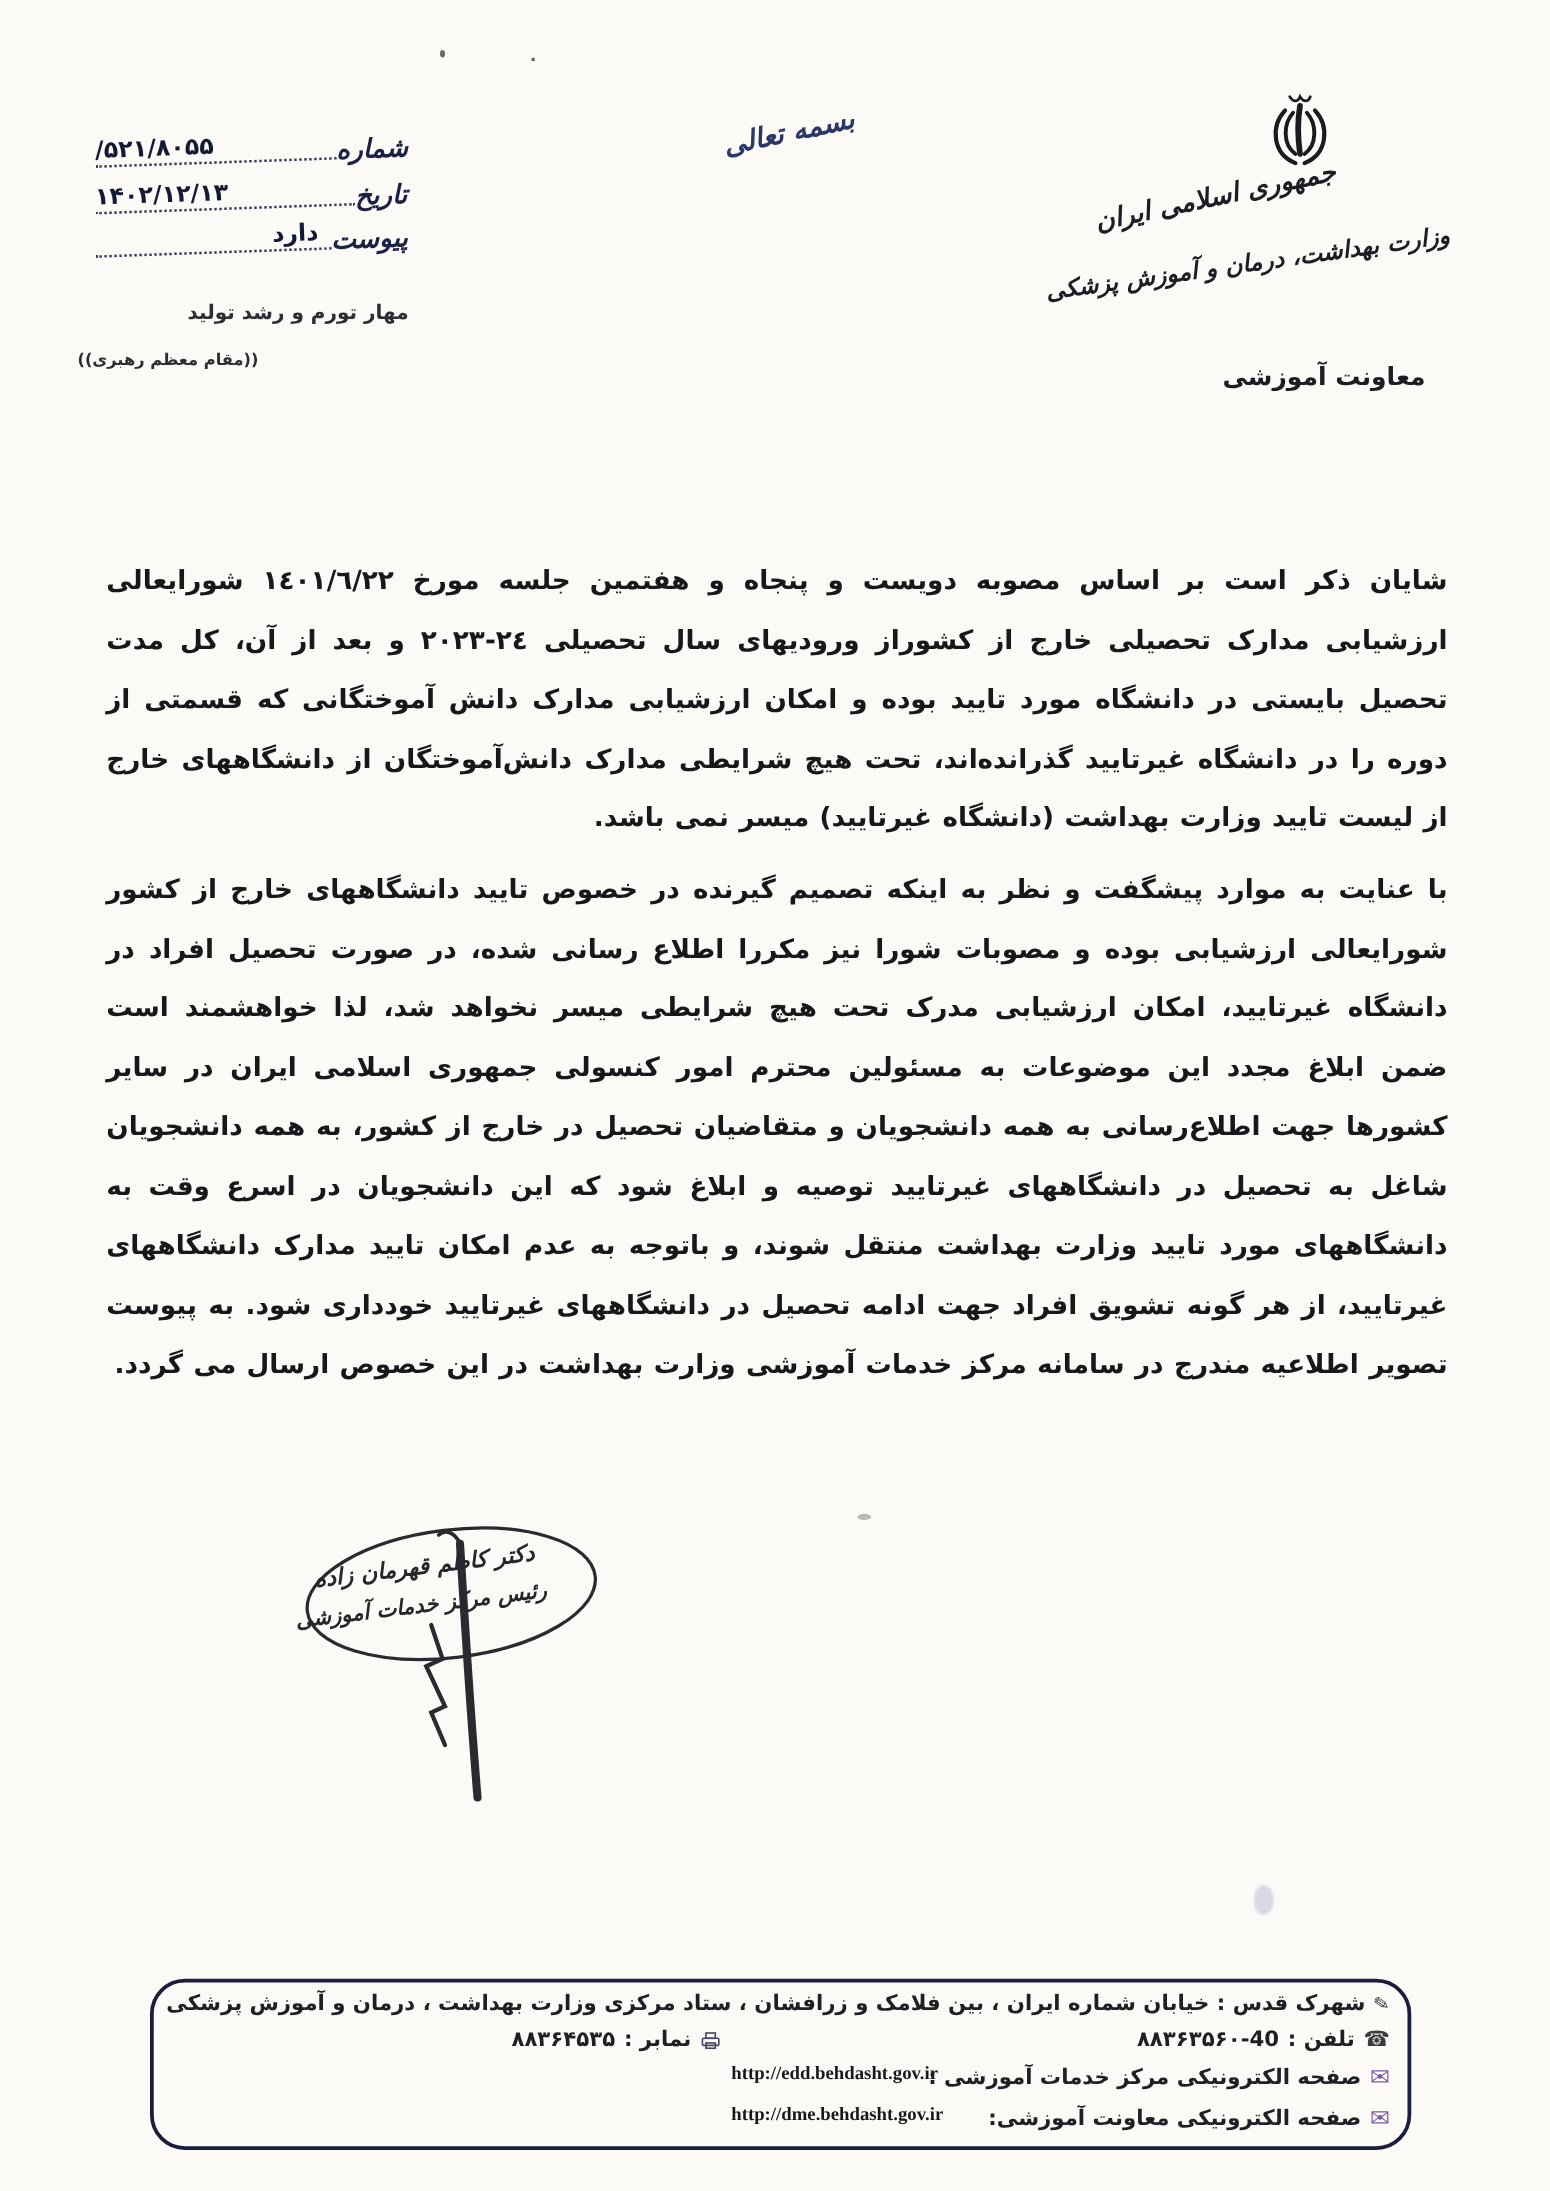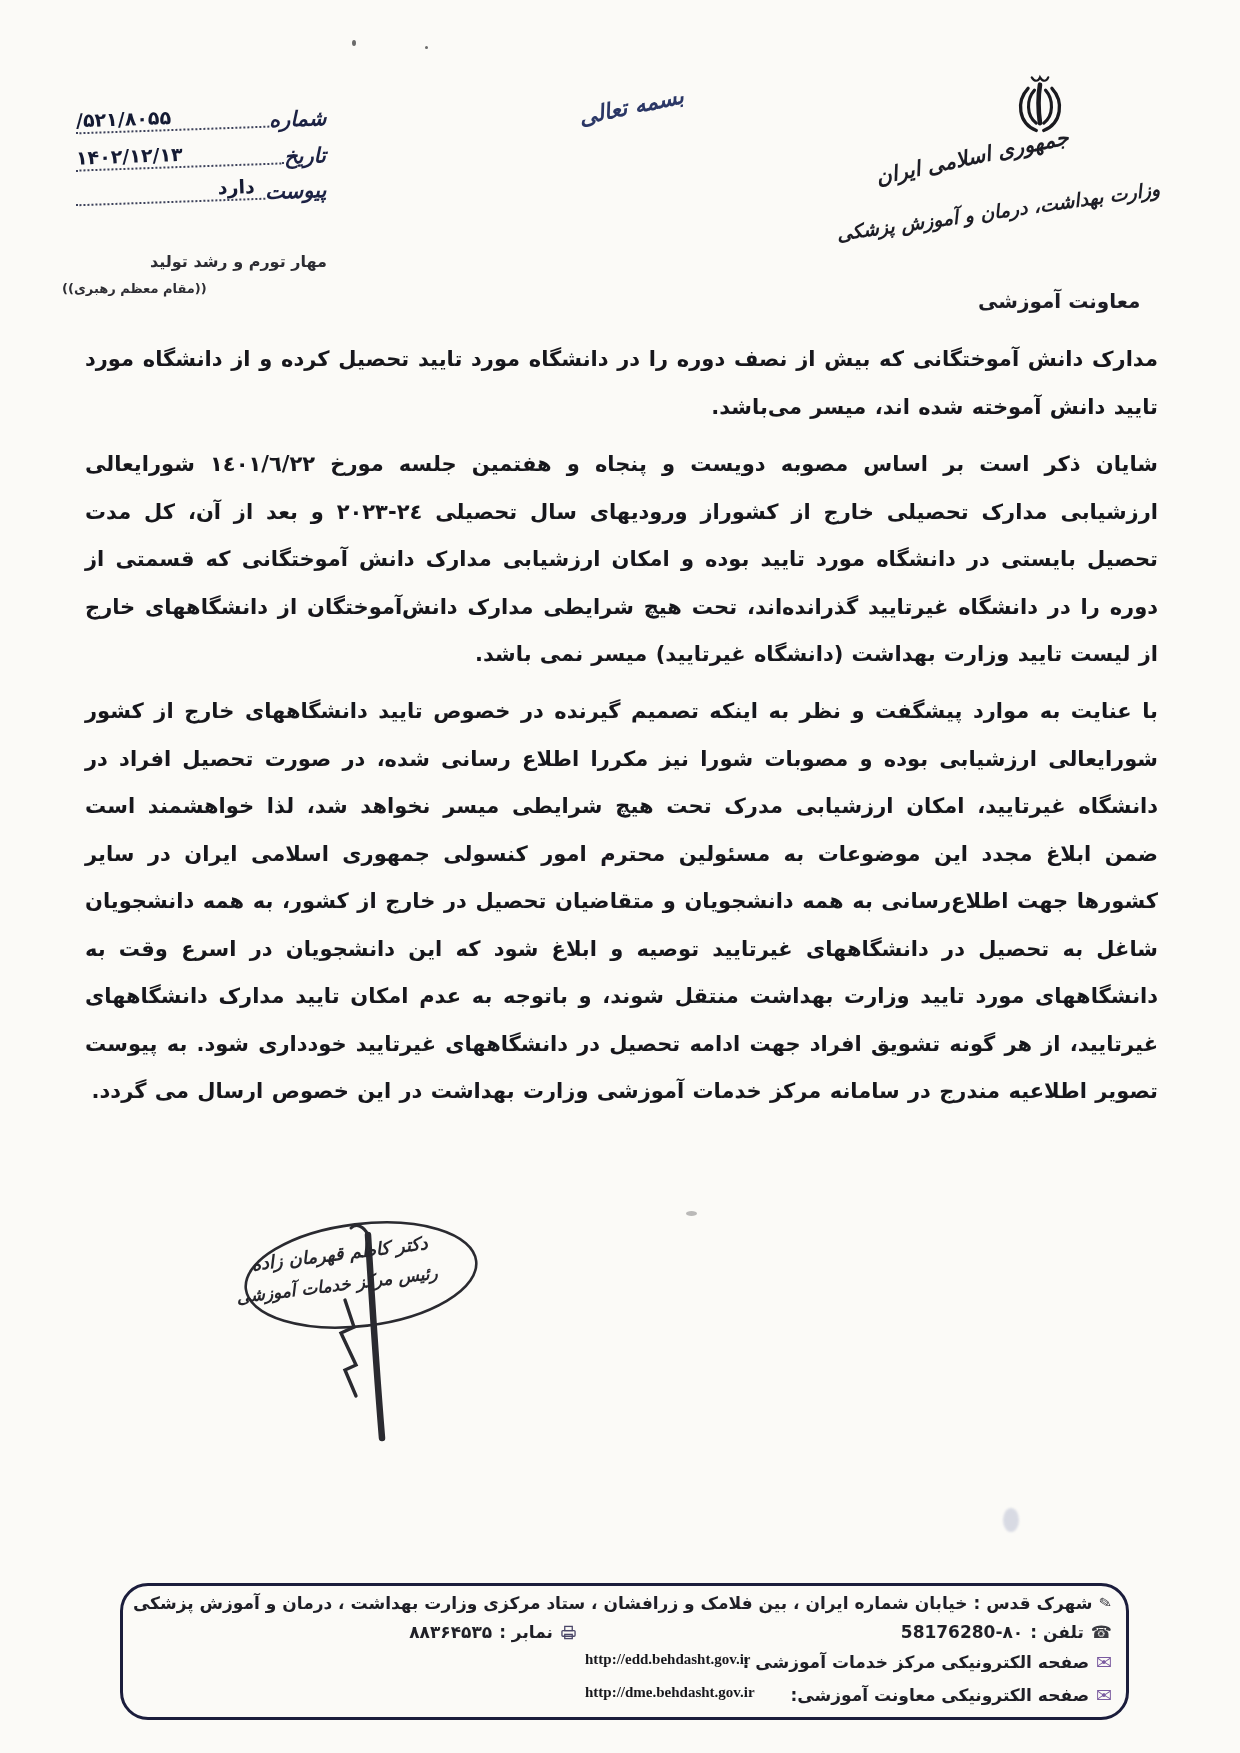--- a/index.html
+++ b/index.html
@@ -70,40 +70,39 @@
     <div class="ref-row" style="margin-bottom:10px;">
       <span class="ref-label">تاریخ</span>
       <span class="ref-value"><span class="ltr">۱۴۰۲/۱۲/۱۳</span></span>
     </div>
     <div class="ref-row">
       <span class="ref-label">پیوست</span>
       <span class="ref-value" style="text-align:right; padding-right:10px;">دارد</span>
     </div>
   </div>
 
-  <div class="abs slogan1" style="left:150px; top:252px;">مهار تورم و رشد تولید</div>
+  <div class="abs slogan1" style="left:150px; top:240px;">مهار تورم و رشد تولید</div>
   <div class="abs slogan2" style="left:62px; top:281px;">((مقام معظم رهبری))</div>
 
   <div class="abs bismillah" style="left:578px; top:94px;">بسمه تعالی</div>
 
   <svg class="abs" style="left:1012px; top:70px;" width="56" height="66" viewBox="0 0 60 72">
     <g fill="none" stroke="#1a1a1f" stroke-linecap="round">
       <path d="M21,8 c3,5 7,5 9,0 c3,5 7,5 9,0" stroke-width="2.4"></path>
       <path d="M30,16 C28,28 28,44 30,58" stroke-width="5"></path>
       <path d="M24,22 C15,32 15,50 26,58" stroke-width="3.4"></path>
       <path d="M36,22 C45,32 45,50 34,58" stroke-width="3.4"></path>
       <path d="M17,20 C4,34 6,58 26,66" stroke-width="3.6"></path>
       <path d="M43,20 C56,34 54,58 34,66" stroke-width="3.6"></path>
     </g>
   </svg>
   <div class="abs callig" style="left:905px; top:142px; width:165px; font-size:21px; transform:rotate(-12deg);">جمهوری اسلامی ایران</div>
   <div class="abs callig" style="left:893px; top:196px; width:268px; font-size:19px; transform:rotate(-8deg);">وزارت بهداشت، درمان و آموزش پزشکی</div>
   <div class="abs deputy" style="left:978px; top:266px;">معاونت آموزشی</div>
 
-  <div class="abs para" style="top:336px;">مدارک دانش آموختگانی که بیش از نصف دوره را در دانشگاه مورد تایید تحصیل کرده و از دانشگاه مورد تایید دانش آموخته شده اند، میسر می‌باشد.</div>
   <div class="abs para" style="top:441px;">شایان ذکر است بر اساس مصوبه دویست و پنجاه و هفتمین جلسه مورخ ⁦١٤٠١/٦/٢٢⁩ شورایعالی ارزشیابی مدارک تحصیلی خارج از کشوراز ورودیهای سال تحصیلی ⁦٢٤-٢٠٢٣⁩ و بعد از آن، کل مدت تحصیل بایستی در دانشگاه مورد تایید بوده و امکان ارزشیابی مدارک دانش آموختگانی که قسمتی از دوره را در دانشگاه غیرتایید گذرانده‌اند، تحت هیچ شرایطی مدارک دانش‌آموختگان از دانشگاههای خارج از لیست تایید وزارت بهداشت (دانشگاه غیرتایید) میسر نمی باشد.</div>
   <div class="abs para" style="top:688px;">با عنایت به موارد پیشگفت و نظر به اینکه تصمیم گیرنده در خصوص تایید دانشگاههای خارج از کشور شورایعالی ارزشیابی بوده و مصوبات شورا نیز مکررا اطلاع رسانی شده، در صورت تحصیل افراد در دانشگاه غیرتایید، امکان ارزشیابی مدرک تحت هیچ شرایطی میسر نخواهد شد، لذا خواهشمند است ضمن ابلاغ مجدد این موضوعات به مسئولین محترم امور کنسولی جمهوری اسلامی ایران در سایر کشورها جهت اطلاع‌رسانی به همه دانشجویان و متقاضیان تحصیل در خارج از کشور، به همه دانشجویان شاغل به تحصیل در دانشگاههای غیرتایید توصیه و ابلاغ شود که این دانشجویان در اسرع وقت به دانشگاههای مورد تایید وزارت بهداشت منتقل شوند، و باتوجه به عدم امکان تایید مدارک دانشگاههای غیرتایید، از هر گونه تشویق افراد جهت ادامه تحصیل در دانشگاههای غیرتایید خودداری شود. به پیوست تصویر اطلاعیه مندرج در سامانه مرکز خدمات آموزشی وزارت بهداشت در این خصوص ارسال می گردد.</div>
 
   <svg class="abs" style="left:230px; top:1180px;" width="310" height="290" viewBox="0 0 310 290">
     <g fill="none" stroke="#2a2a30" stroke-linecap="round">
       <ellipse cx="131" cy="95" rx="116" ry="51" stroke-width="2.6" transform="rotate(-7 131 95)"></ellipse>
       <path d="M138,55 c-4,-9 -12,-12 -17,-7" stroke-width="3"></path>
       <path d="M138,55 C141,105 146,185 152,258" stroke-width="6.5"></path>
       <path d="M115,120 l9,27 l-13,6 l15,32 l-11,5 l11,26" stroke-width="3.4"></path>
     </g>
@@ -114,21 +113,21 @@
   <div class="abs footer-box"></div>
 
   <div class="abs f-row" style="right:128px; top:1593px;">
     <span class="f-icon" style="font-size:15px; color:#3a3a40; transform:rotate(-10deg);">✎</span>
     <span>شهرک قدس : خیابان شماره ایران ، بین فلامک و زرافشان ، ستاد مرکزی وزارت بهداشت ، درمان و آموزش پزشکی</span>
   </div>
 
   <div class="abs f-row" style="right:128px; top:1622px;">
     <span class="f-icon" style="font-size:17px; color:#3a3a40;">☎</span>
     <span>تلفن :</span>
-    <span>⁦58176280-۸۰⁩</span>
+    <span>⁦۸۸۳۶۳۵۶۰-40⁩</span>
   </div>
   <div class="abs f-row" style="right:663px; top:1622px;">
     <svg class="f-icon" width="17" height="15" viewBox="0 0 18 16">
       <g fill="none" stroke="#4a4668" stroke-width="1.4">
         <rect x="2" y="6" width="14" height="6" rx="1"></rect>
         <rect x="5" y="1.5" width="8" height="4.5"></rect>
         <rect x="5" y="10" width="8" height="4.5"></rect>
       </g>
     </svg>
     <span>نمابر :</span>

